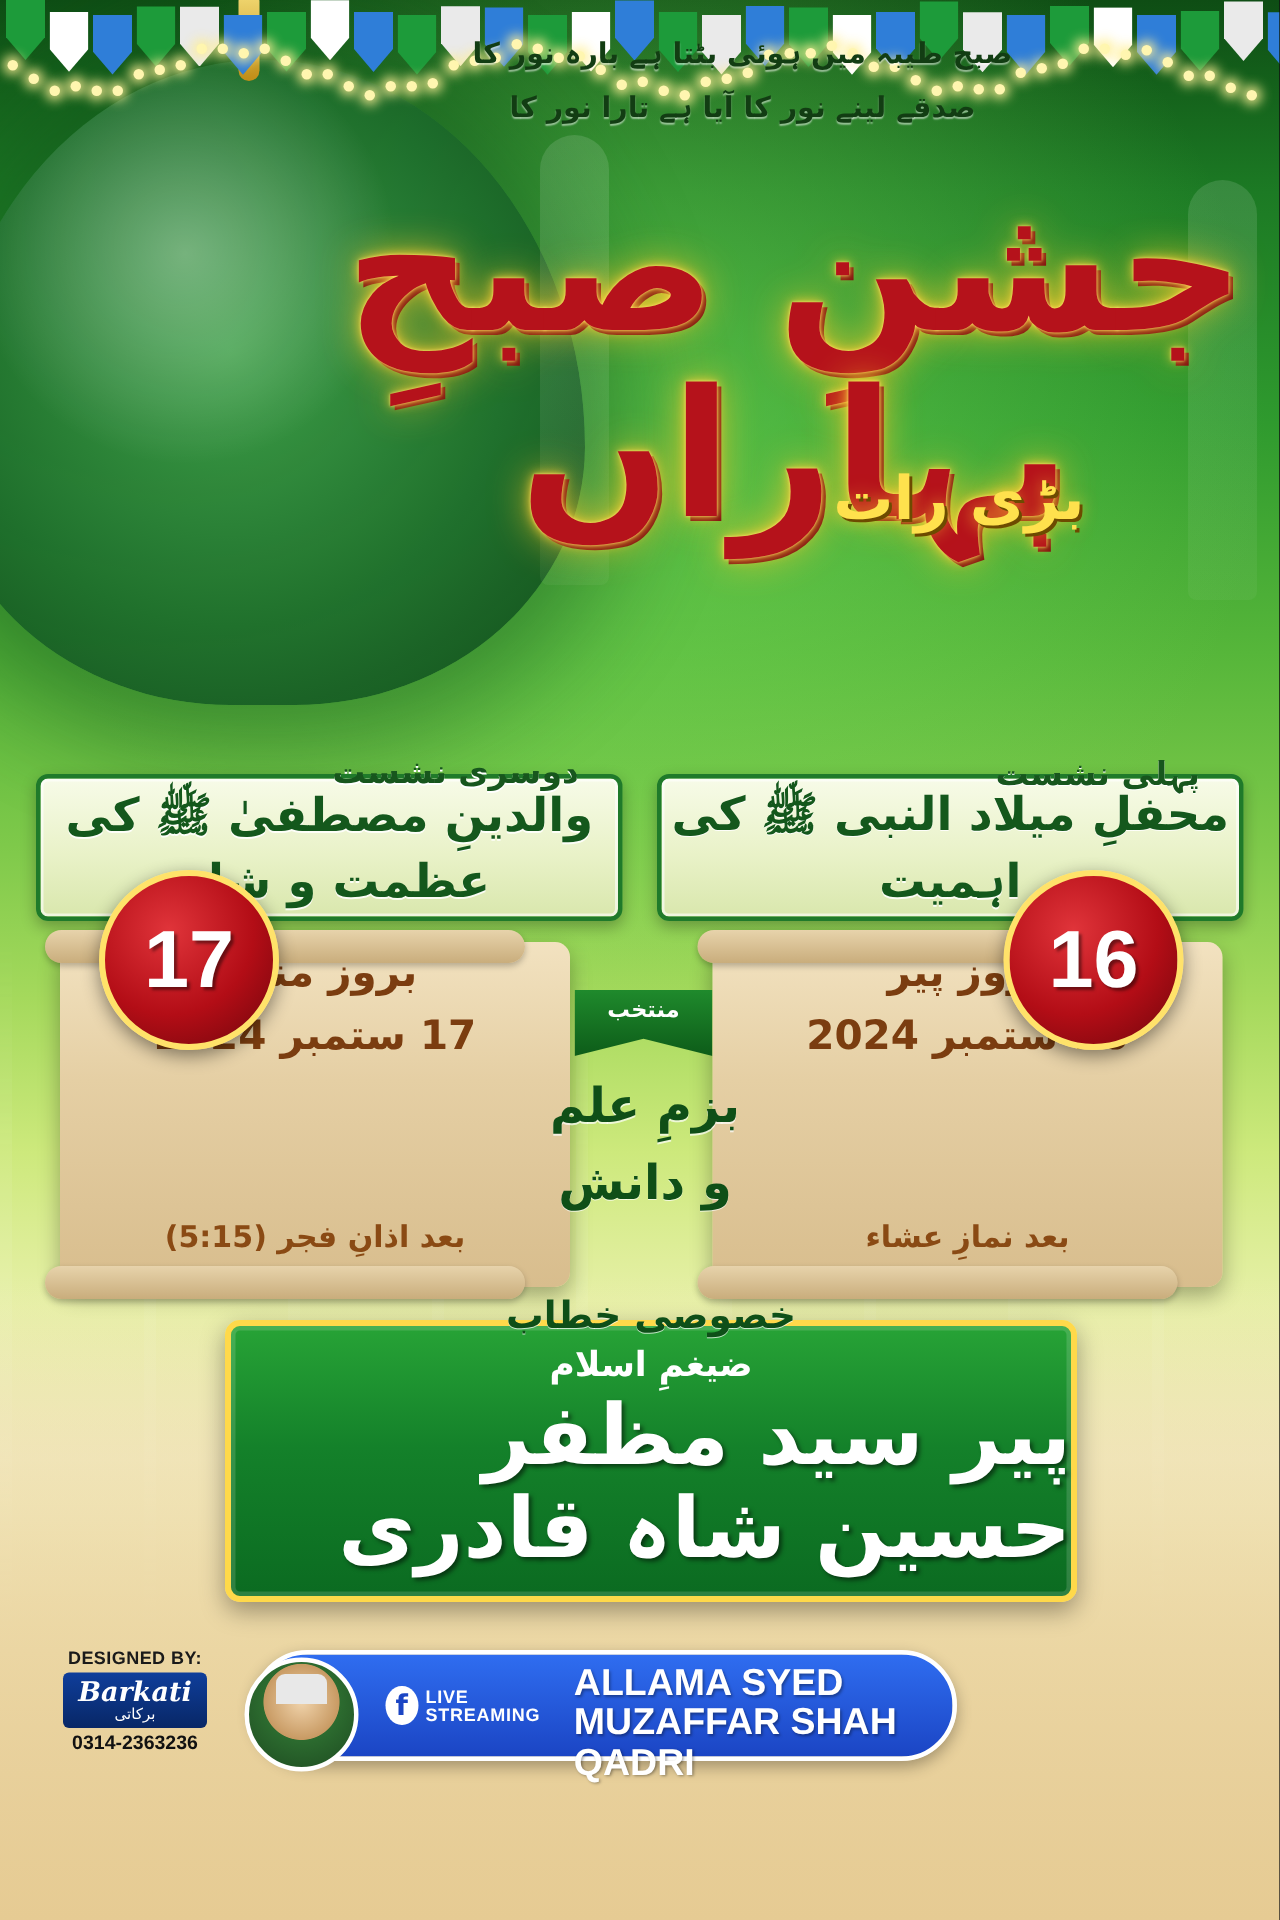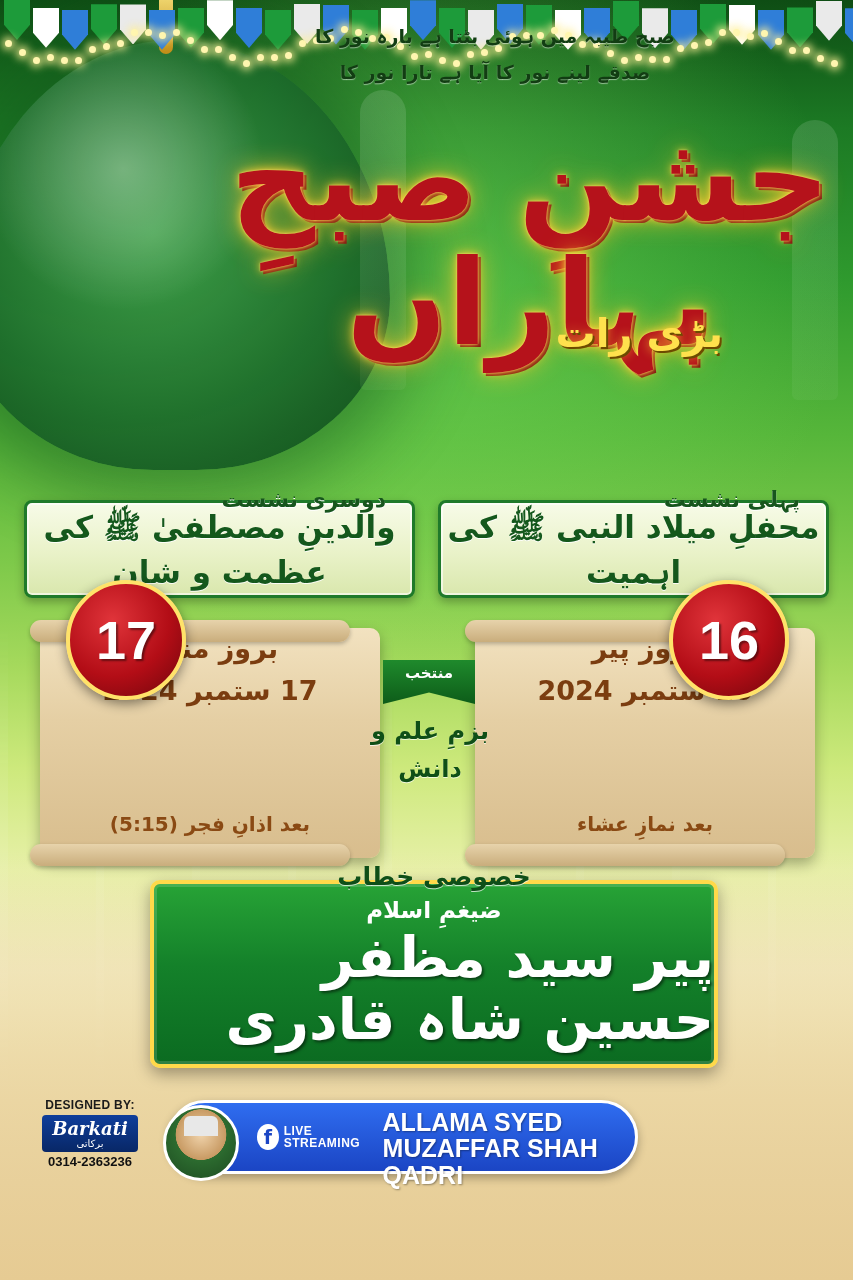--- a/index.html
+++ b/index.html
@@ -175,20 +175,21 @@
     position: relative;
     width: 385px;
     height: 92px;
     border-radius: 8px;
     background: linear-gradient(180deg, #f7fbe8 0%, #e9f2c8 55%, #d9e7ad 100%);
     border: 3px solid #1f7a2a;
     box-shadow: 0 4px 10px rgba(0,0,0,0.28), inset 0 0 0 2px rgba(255,255,255,0.6);
     display: flex;
     align-items: center;
     justify-content: center;
+    margin-top: 16px;
   }
   .session-label {
     position: absolute;
     top: -16px;
     right: 26px;
     direction: rtl;
     font-family: "DejaVu Sans", sans-serif;
     font-size: 22px;
     font-weight: bold;
     color: #17561d;
@@ -300,21 +301,21 @@
     font-weight: bold;
     padding-top: 4px;
   }
   .middle-text {
     position: absolute;
     top: 712px;
     left: 360px;
     width: 140px;
     direction: rtl;
     font-family: "DejaVu Sans", sans-serif;
-    font-size: 24px;
+    font-size: 32px;
     font-weight: bold;
     line-height: 1.6;
     color: #0f4f17;
     text-align: center;
     white-space: pre-line;
     text-shadow: 0 1px 0 rgba(255,255,255,0.7);
   }
 
   
   .speaker-panel {

